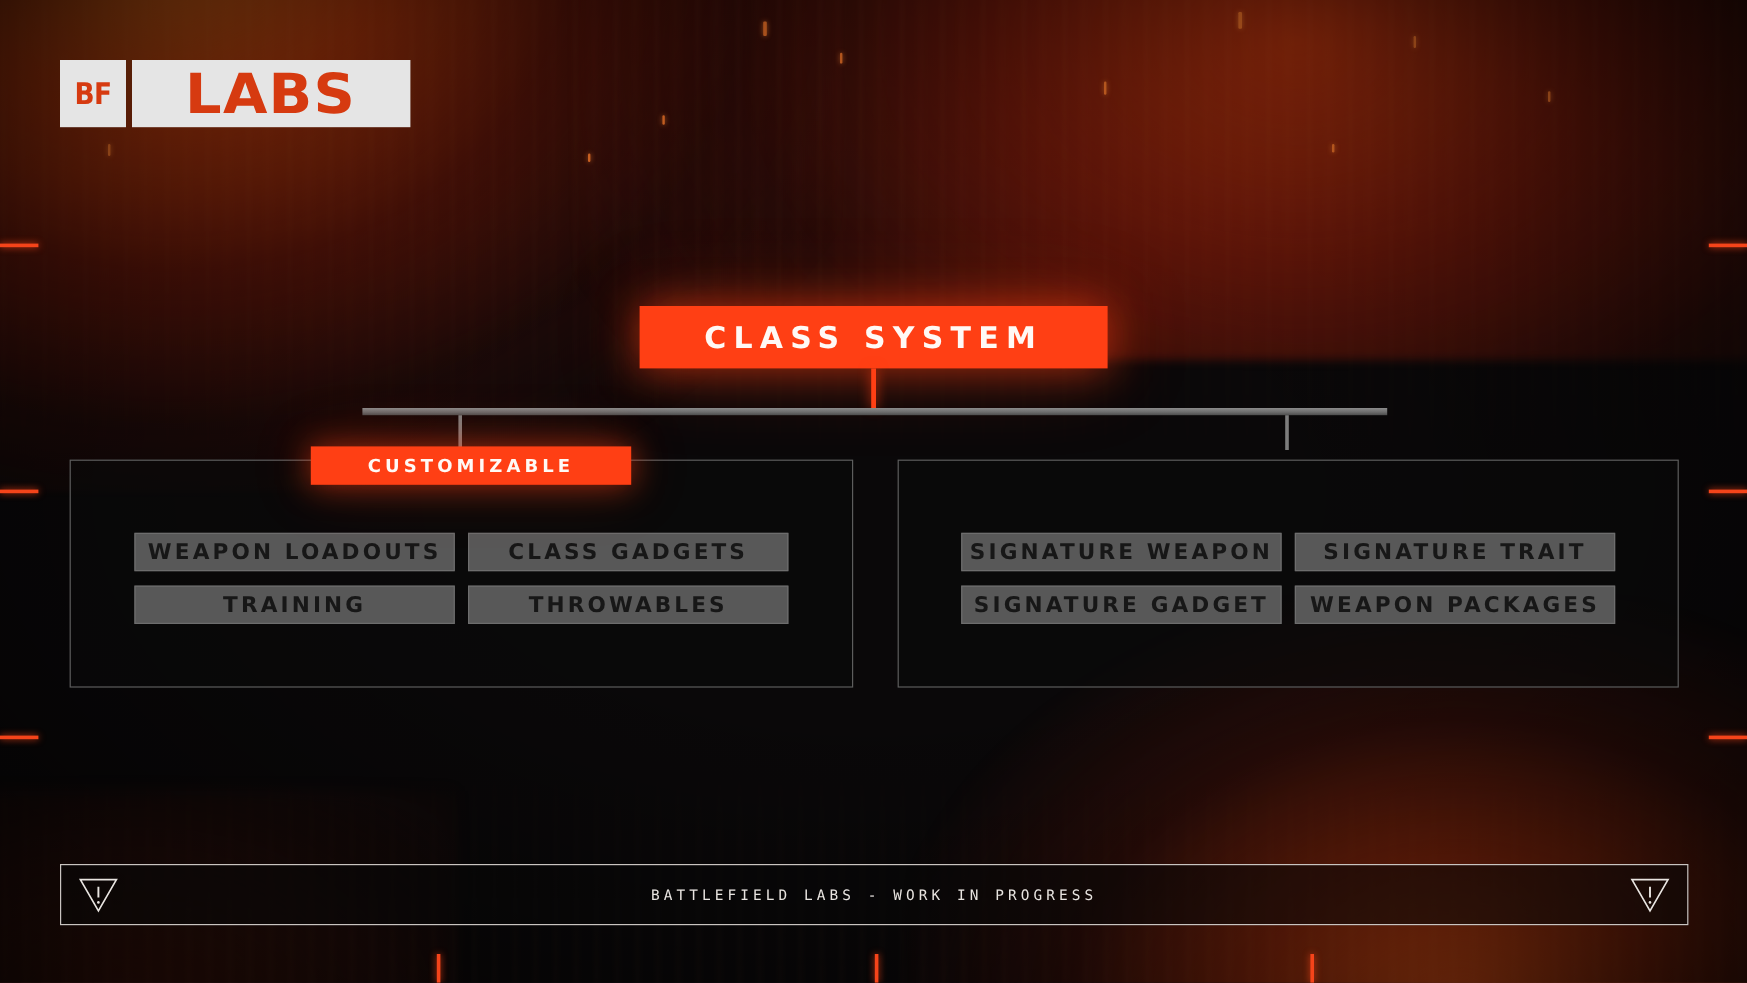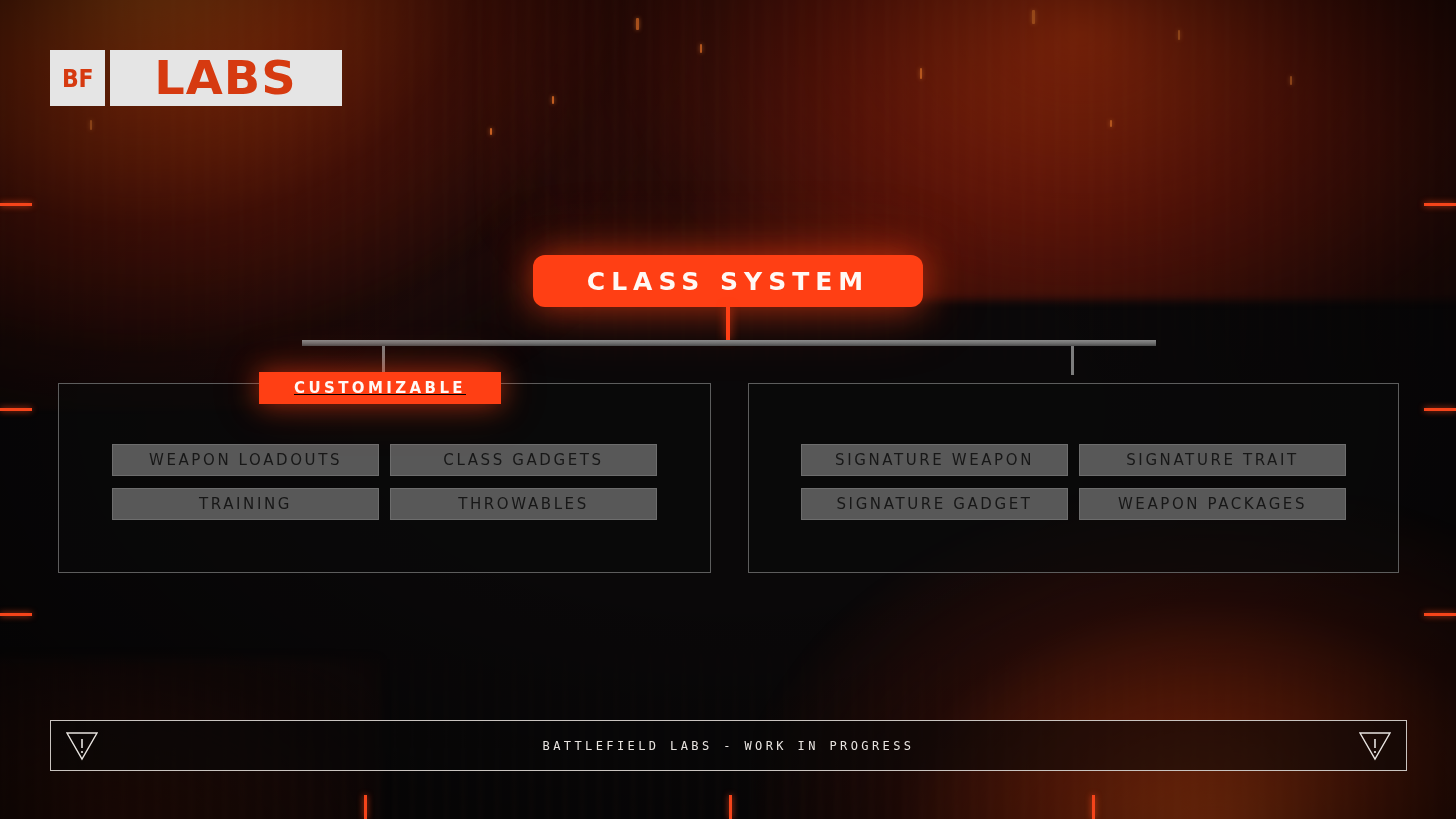--- a/index.html
+++ b/index.html
@@ -147,21 +147,20 @@
   
   .diagram { position:absolute; inset:0; z-index:10; }
 
   .root-node {
     position:absolute;
     left:533px; top:255px;
     width:390px; height:52px;
     background:#ff3f14;
     display:flex; align-items:center; justify-content:center;
     box-shadow:0 0 34px rgba(255,62,18,0.58), 0 0 70px rgba(255,62,18,0.28);
-    border-radius:12px;
   }
   .root-node span {
     color:#fff9f5;
     font-size:25px;
     font-weight:bold;
     letter-spacing:6px;
     font-family:"DejaVu Sans", sans-serif;
   }
 
   .stem-root {
@@ -196,21 +195,21 @@
     box-shadow:0 0 26px rgba(255,62,18,0.55), 0 0 52px rgba(255,62,18,0.22);
     z-index:11;
   }
   .cat-label span {
     color:#fff9f5;
     font-size:15px;
     font-weight:bold;
     letter-spacing:3.4px;
     font-family:"DejaVu Sans", sans-serif;
   }
-  .cat-left  { left:259px;  top:372px; width:242px;text-decoration:underline; }
+  .cat-left  { left:259px;  top:372px; width:267px; }
   .cat-right { left:947px;  top:372px; width:249px; }
 
   .panel {
     position:absolute;
     top:383px; height:190px;
     border:1px solid #5d5d5d;
     background:rgba(10,9,10,0.62);
   }
   .panel-left  { left:58px;  width:653px; }
   .panel-right { left:748px; width:651px; }
@@ -224,22 +223,22 @@
     padding:0 50px;
   }
   .chip {
     width:267px; height:32px;
     background:#585858;
     border:1px solid #6d6d6d;
     display:flex; align-items:center; justify-content:center;
   }
   .chip span {
     color:#171717;
-    font-size:15px;
-    font-weight:normal;
+    font-size:18px;
+    font-weight:bold;
     letter-spacing:2.6px;
     font-family:"DejaVu Sans", sans-serif;
     white-space:nowrap;
   }
 
   
   .footer {
     position:absolute;
     left:50px; top:720px;
     width:1357px; height:51px;

